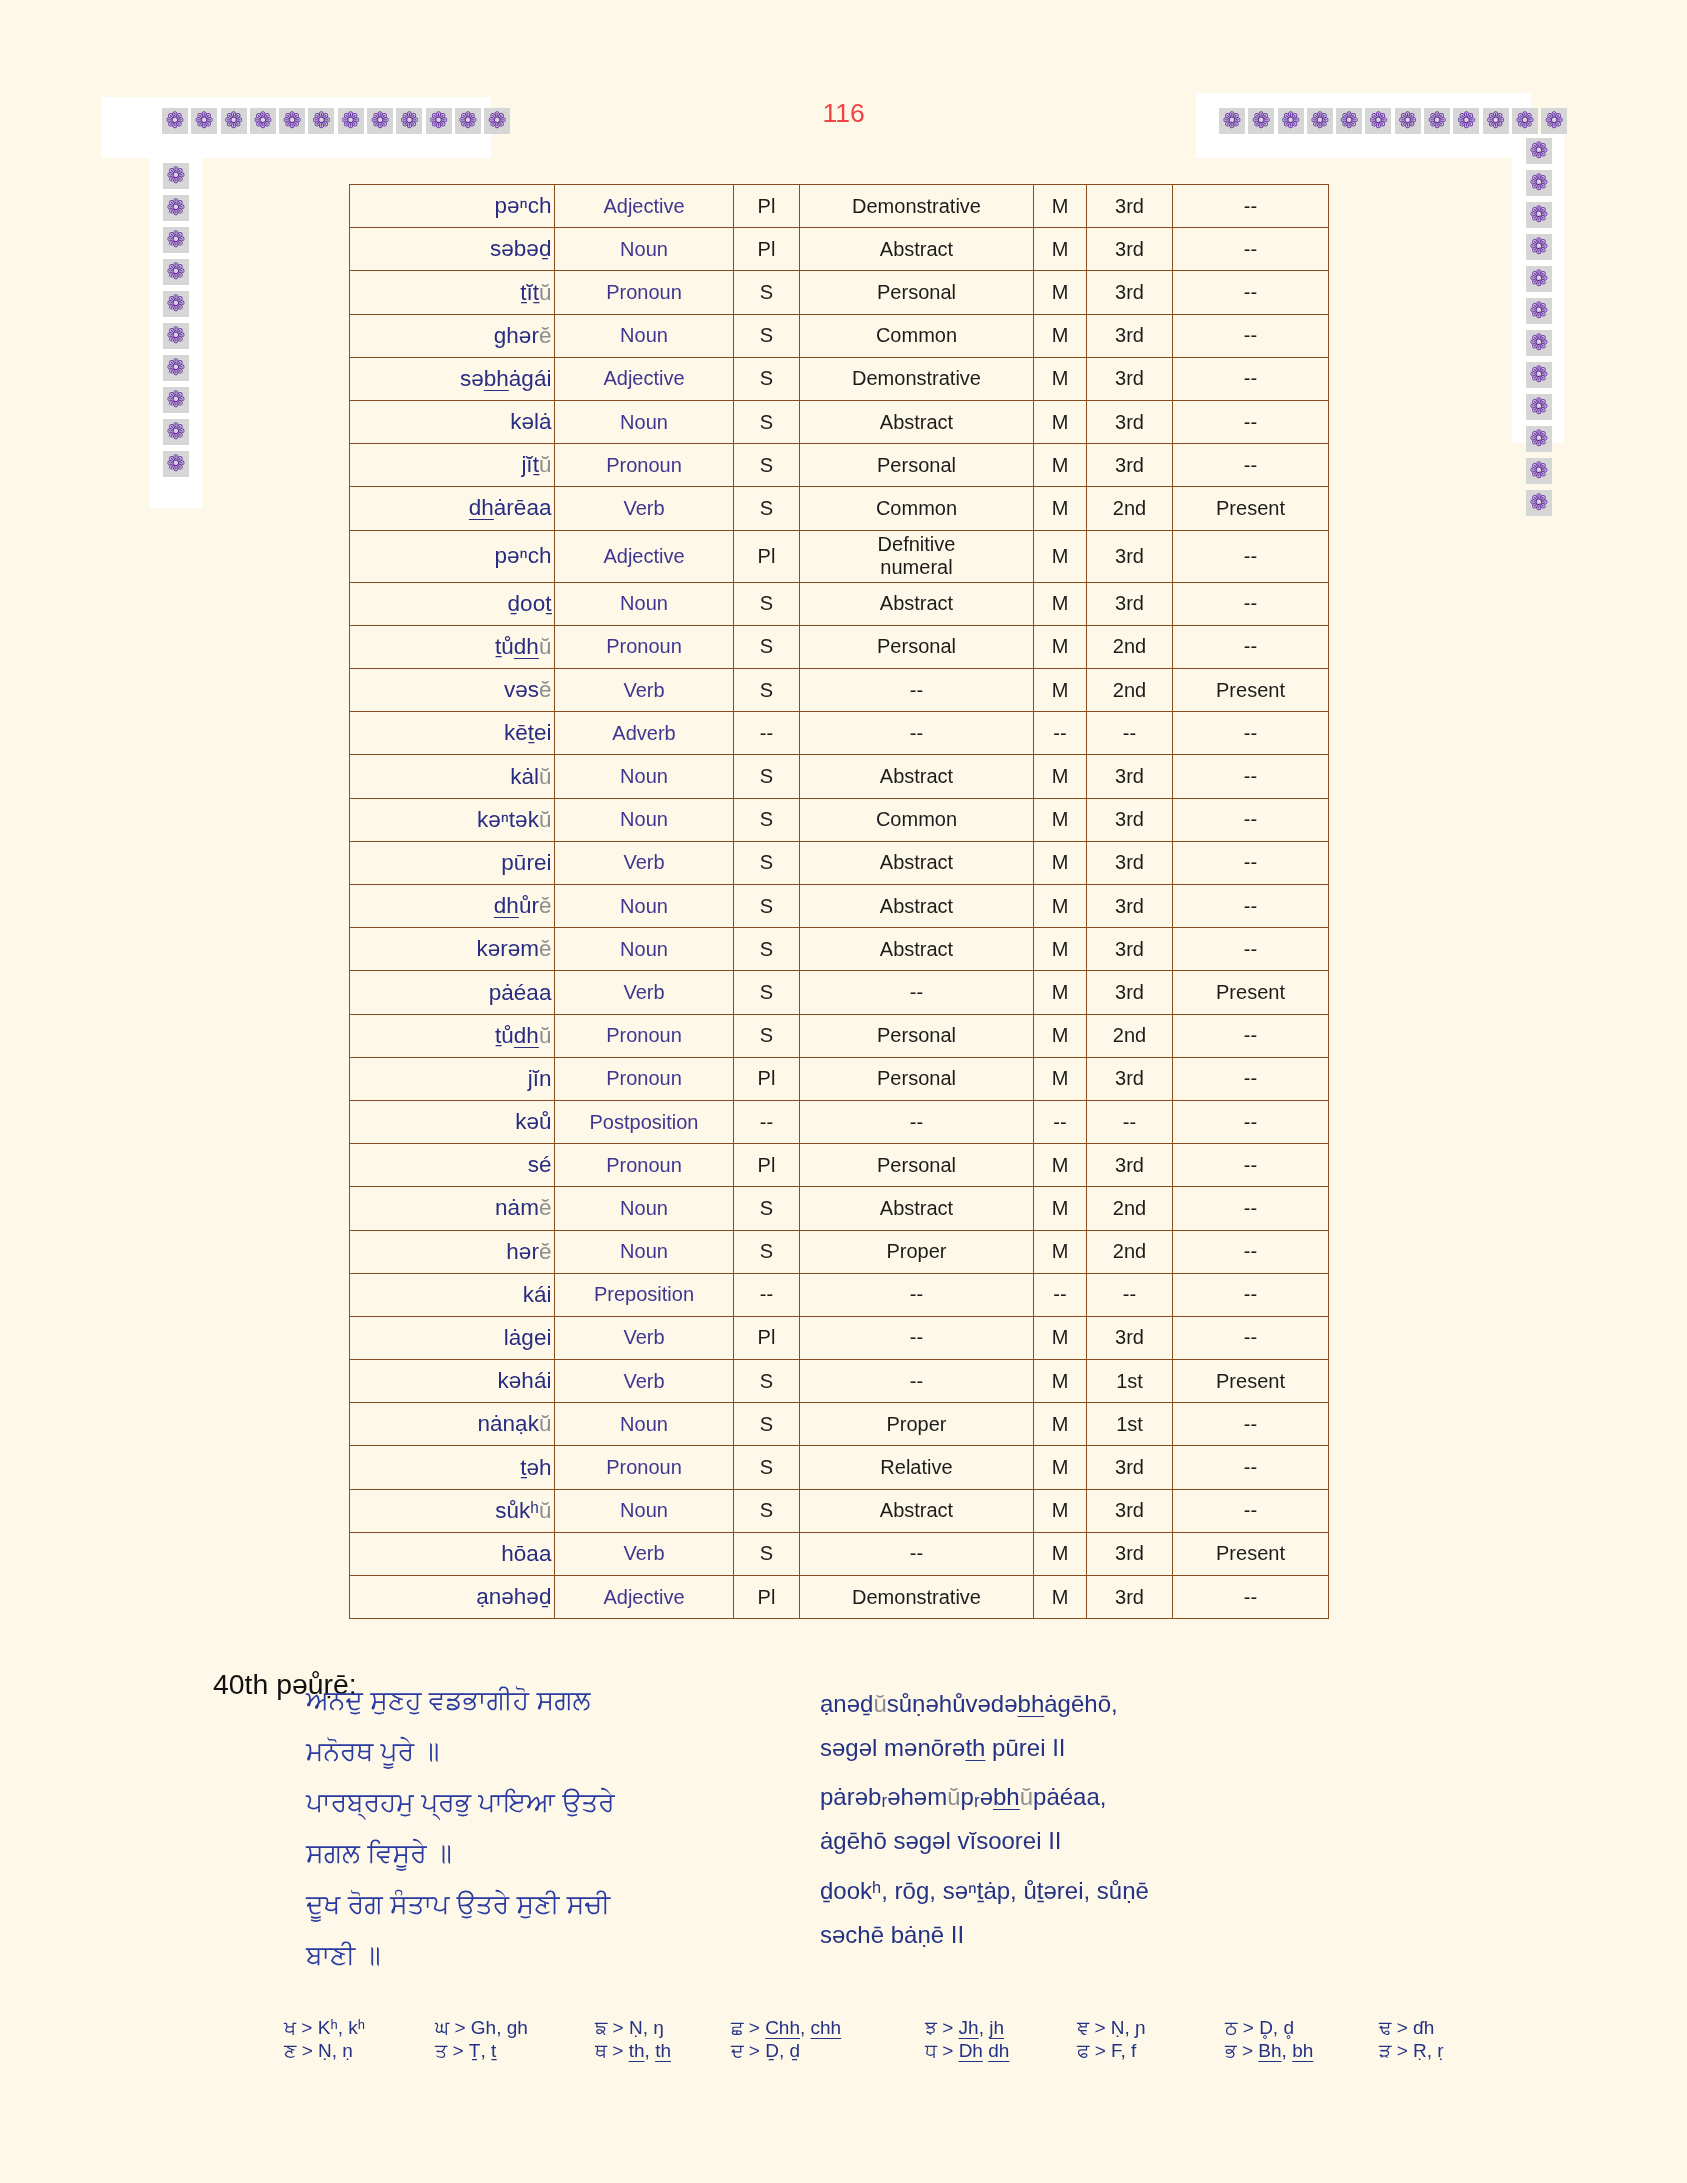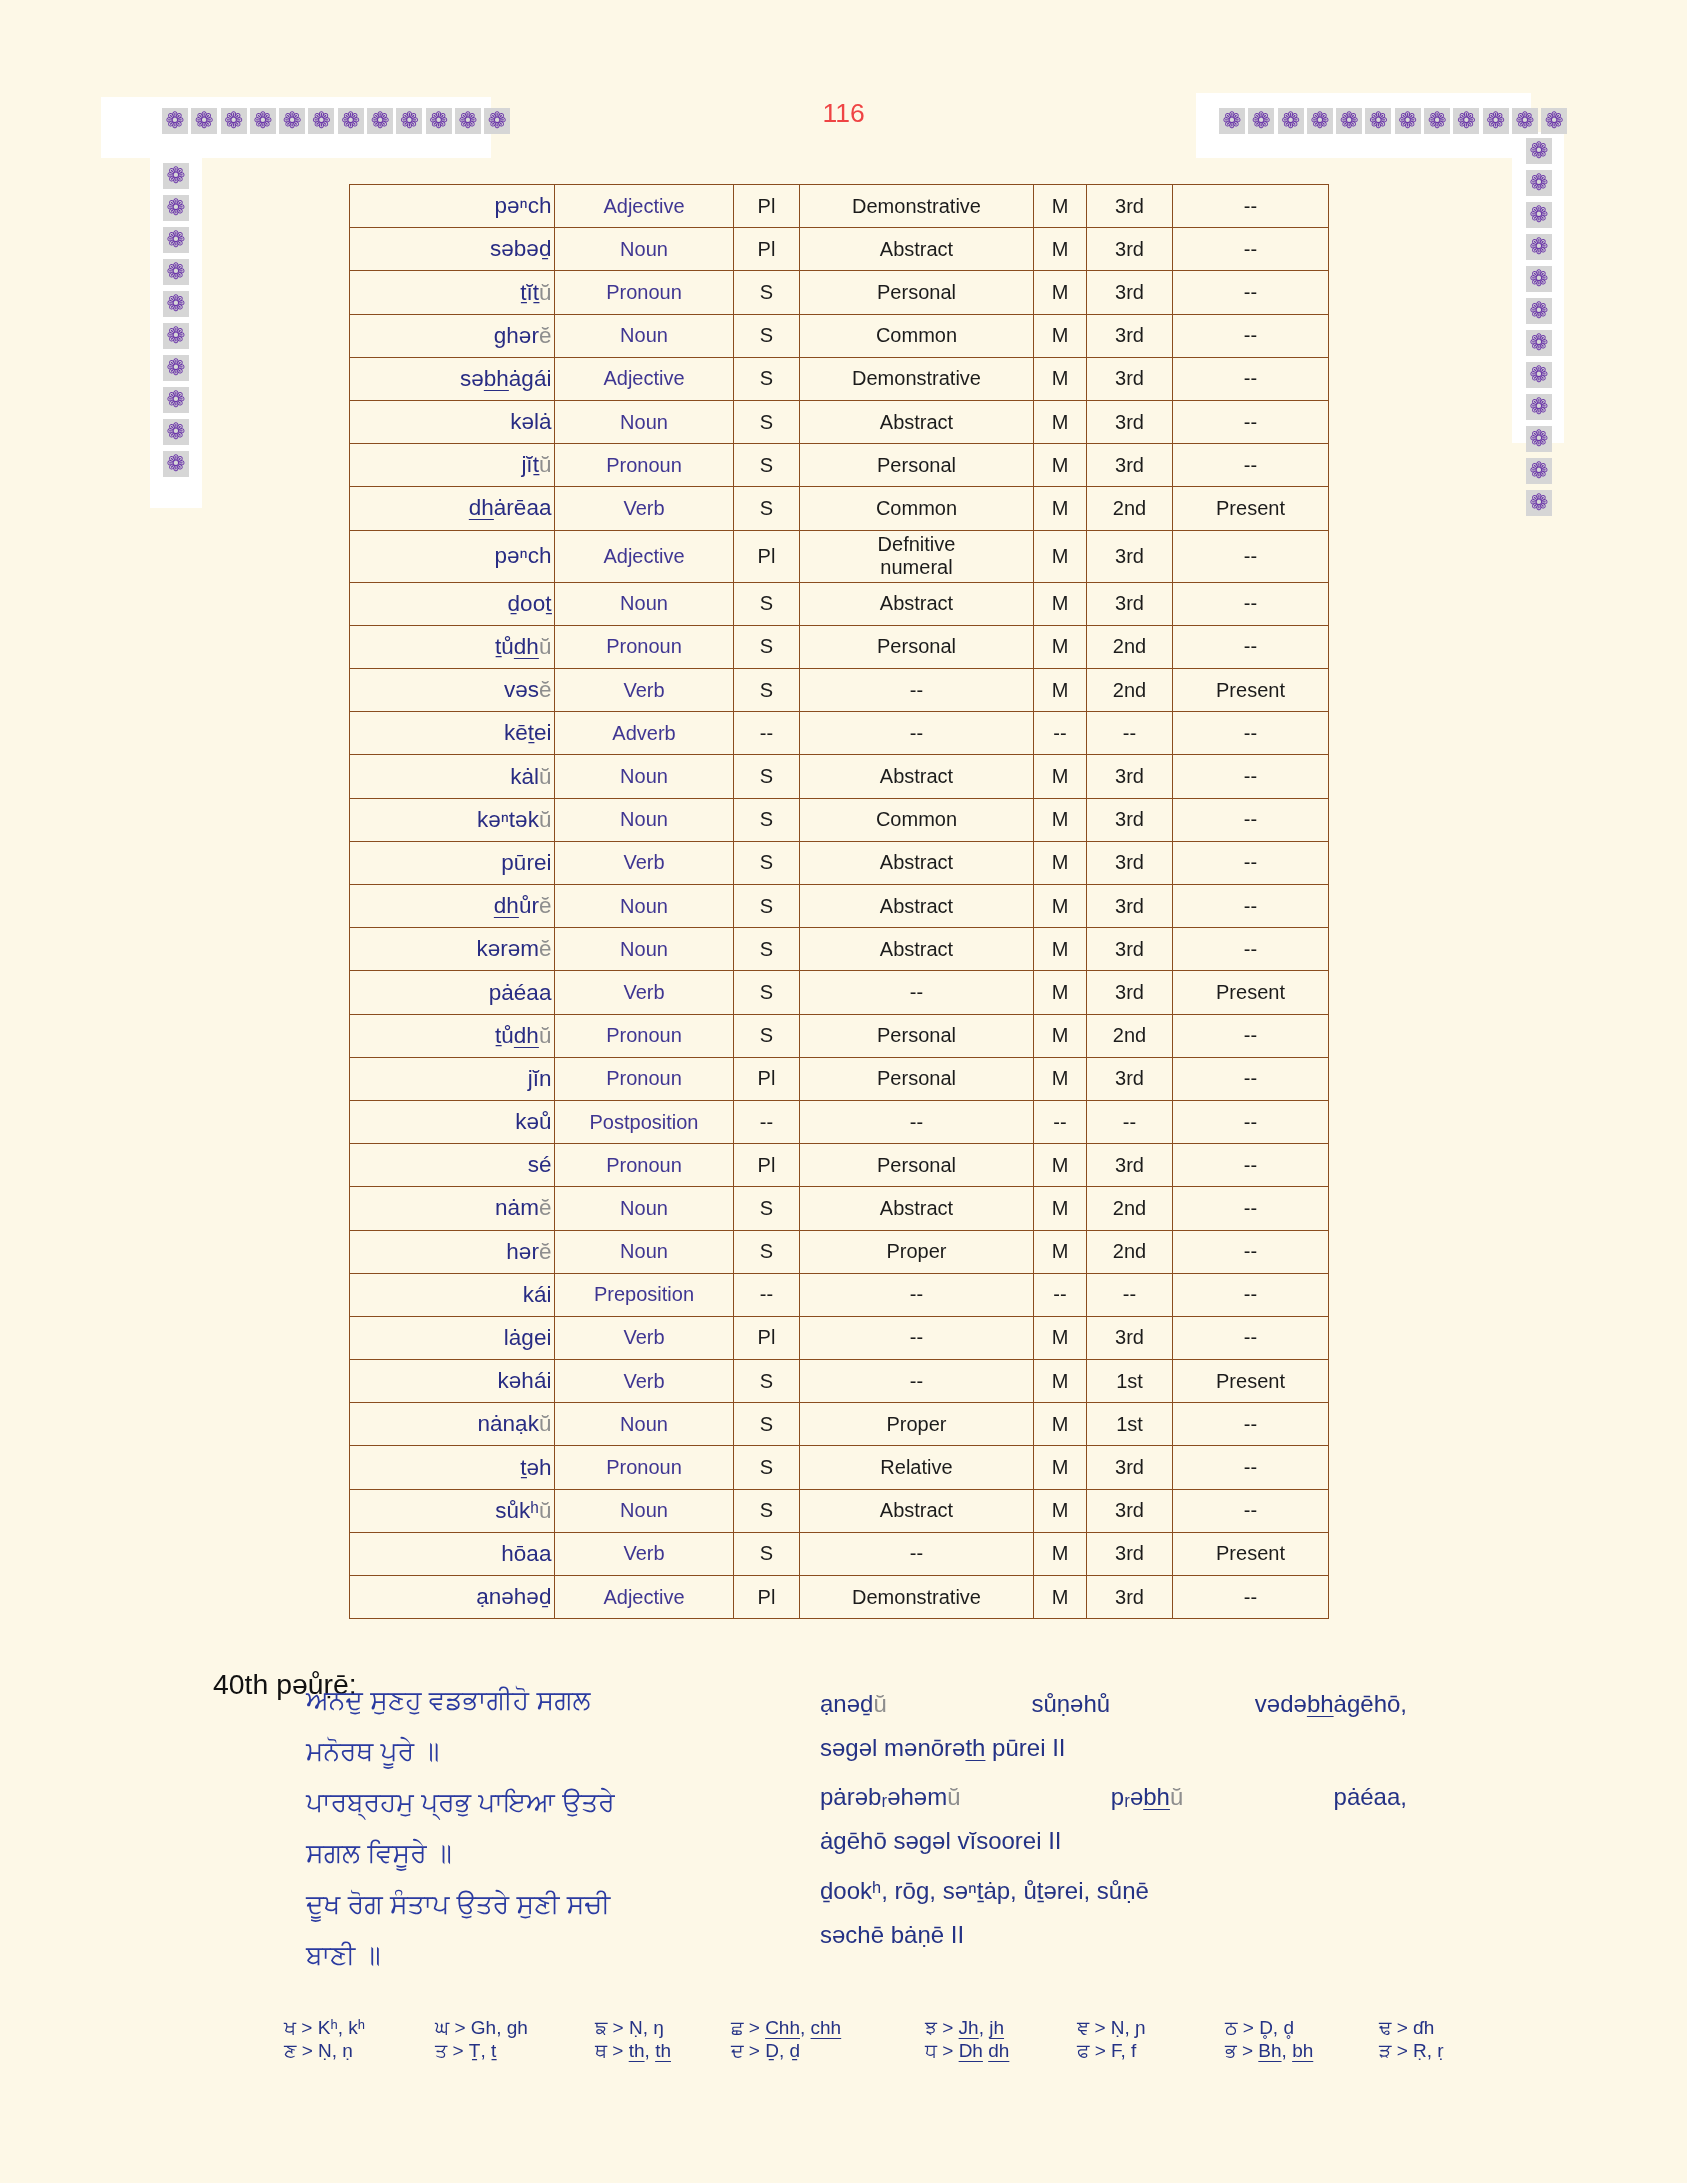--- a/index.html
+++ b/index.html
@@ -18,21 +18,21 @@
                  padding:2.6px 2.6px;height:37px;white-space:pre-line;line-height:1.15;}
   #gram-table td.word-cell{text-align:right;padding-left:17px;font-size:22.5px;color:#282c83;}
   #gram-table td.pos-cell{color:#3f3692;}
   .gray{color:#8e8e8e;}
   .ul{text-decoration:underline;text-decoration-thickness:1.3px;text-underline-offset:4px;}
   #section-heading{position:absolute;left:213px;top:1668px;font-size:28.4px;color:#111111;}
   #gurmukhi-text{position:absolute;left:306px;top:1675px;width:463px;font-size:26.5px;
                  line-height:51px;color:#2a3aa0;}
   #translit-text{position:absolute;left:820px;top:1682px;width:587px;font-size:24px;
                  line-height:44px;color:#243285;}
-  .tl-line.justify{display:flex;justify-content:space-between;}
+  .tl-line.justify{display:flex;justify-content:flex-start;}
   .tl-line.group-gap{margin-top:5.3px;}
   .tl-word{white-space:nowrap;}
   #legend{position:absolute;left:284px;top:2017px;display:grid;row-gap:1px;font-size:19px;
           color:#243285;grid-template-columns:151px 160px 136px 194px 152px 148px 154px auto;}
   .legend-item{white-space:nowrap;}
 </style>
 </head>
 <body>
 
 <div id="page">

